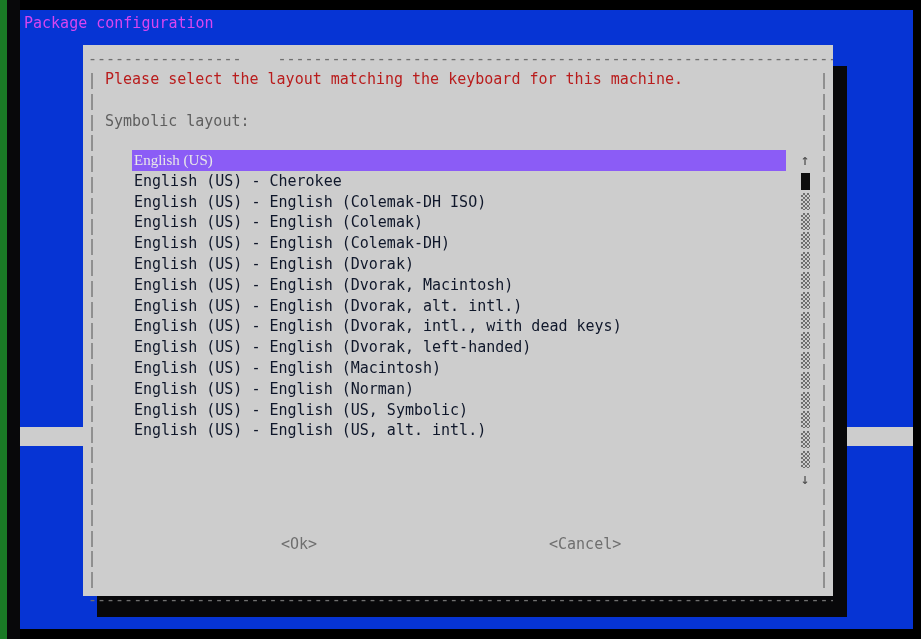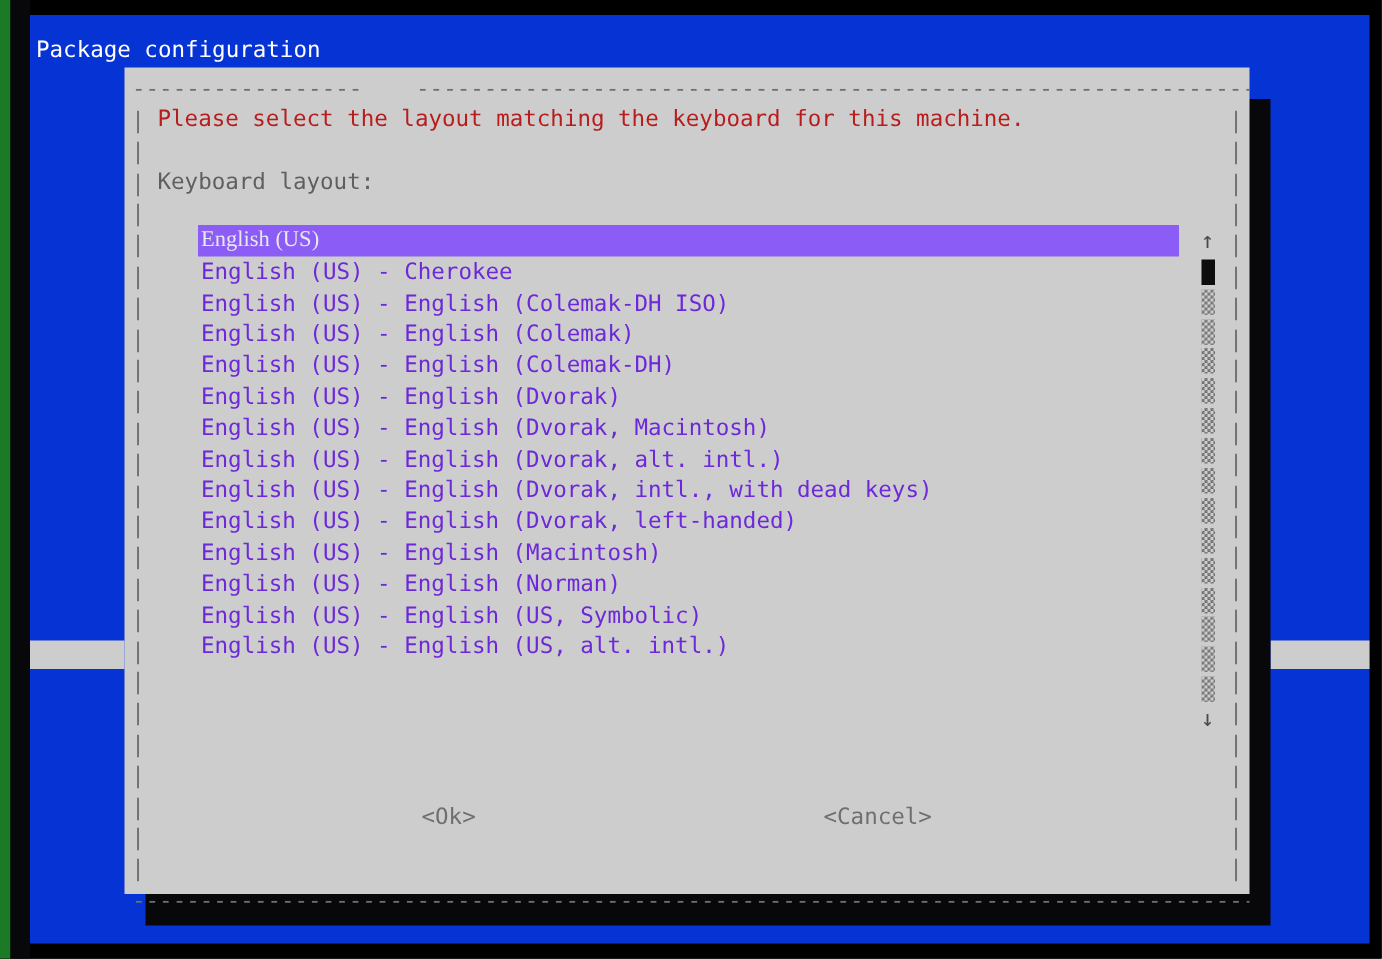--- a/index.html
+++ b/index.html
@@ -164,21 +164,21 @@
     position: absolute;
     left: 49px;
     top: 105px;
     width: 654px;
     height: 340px;
   }
   .list-row {
     height: 20.8px;
     line-height: 20.8px;
     white-space: pre;
-    color: #6d28d9;
+    color: #0f172a;
     padding-left: 2px;
     font-size: 15px;
   }
   .list-row.selected {
     background: #8b5cf6;
     color: #e8e8e8;
     font-family: Liberation Serif, serif;
   }
 
   
@@ -242,22 +242,22 @@
     white-space: pre;
     cursor: default;
   }
   #ok-button     { left: 198px; }
   #cancel-button { left: 466px; }
 
   
   #status-line {
     position: absolute;
     left: 24px;
-    top: 23px;
-    color: #ffffff;
+    top: 13px;
+    color: #d946ef;
     font-size: 15px;
     line-height: 20px;
     white-space: pre;
   }
 </style>
 </head>
 <body>
 
 <div id="screen">
 
@@ -326,21 +326,21 @@
 |
 |
 |
 |
 |
 |
 |</div>
 
     <div id="prompt-text">Please select the layout matching the keyboard for this machine.</div>
 
-    <div id="field-label">Keyboard layout:</div>
+    <div id="field-label">Symbolic layout:</div>
 
     <div id="layout-list">
         <div class="list-row selected">English (US)</div>
         <div class="list-row">English (US) - Cherokee</div>
         <div class="list-row">English (US) - English (Colemak-DH ISO)</div>
         <div class="list-row">English (US) - English (Colemak)</div>
         <div class="list-row">English (US) - English (Colemak-DH)</div>
         <div class="list-row">English (US) - English (Dvorak)</div>
         <div class="list-row">English (US) - English (Dvorak, Macintosh)</div>
         <div class="list-row">English (US) - English (Dvorak, alt. intl.)</div>

